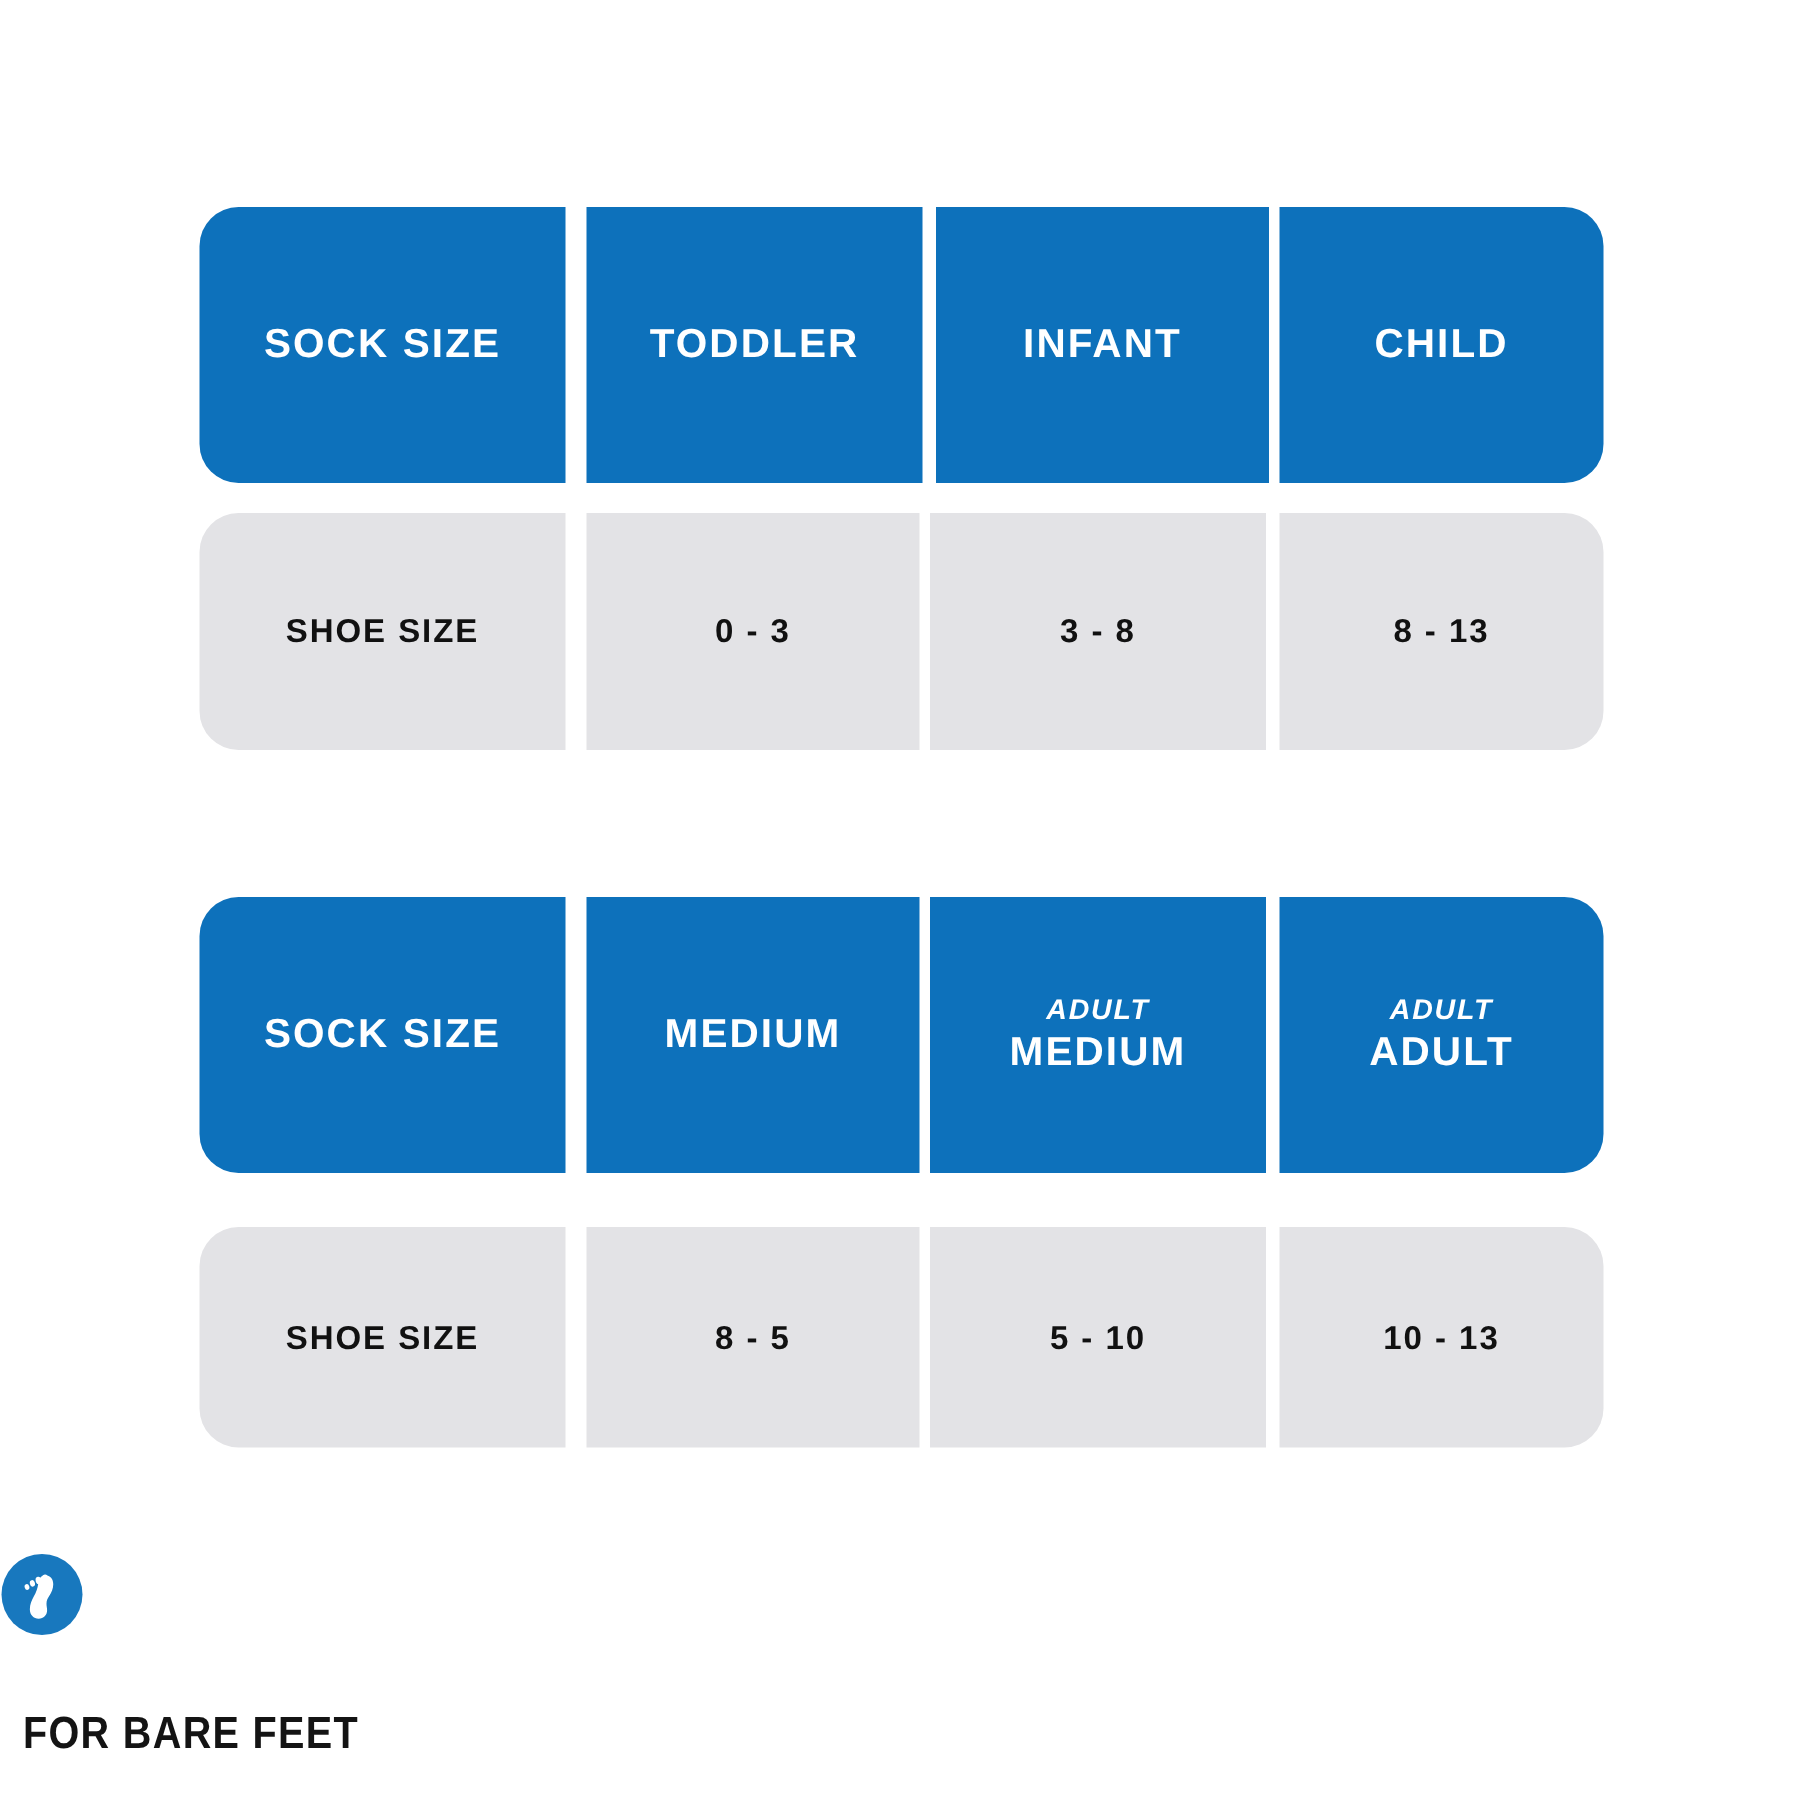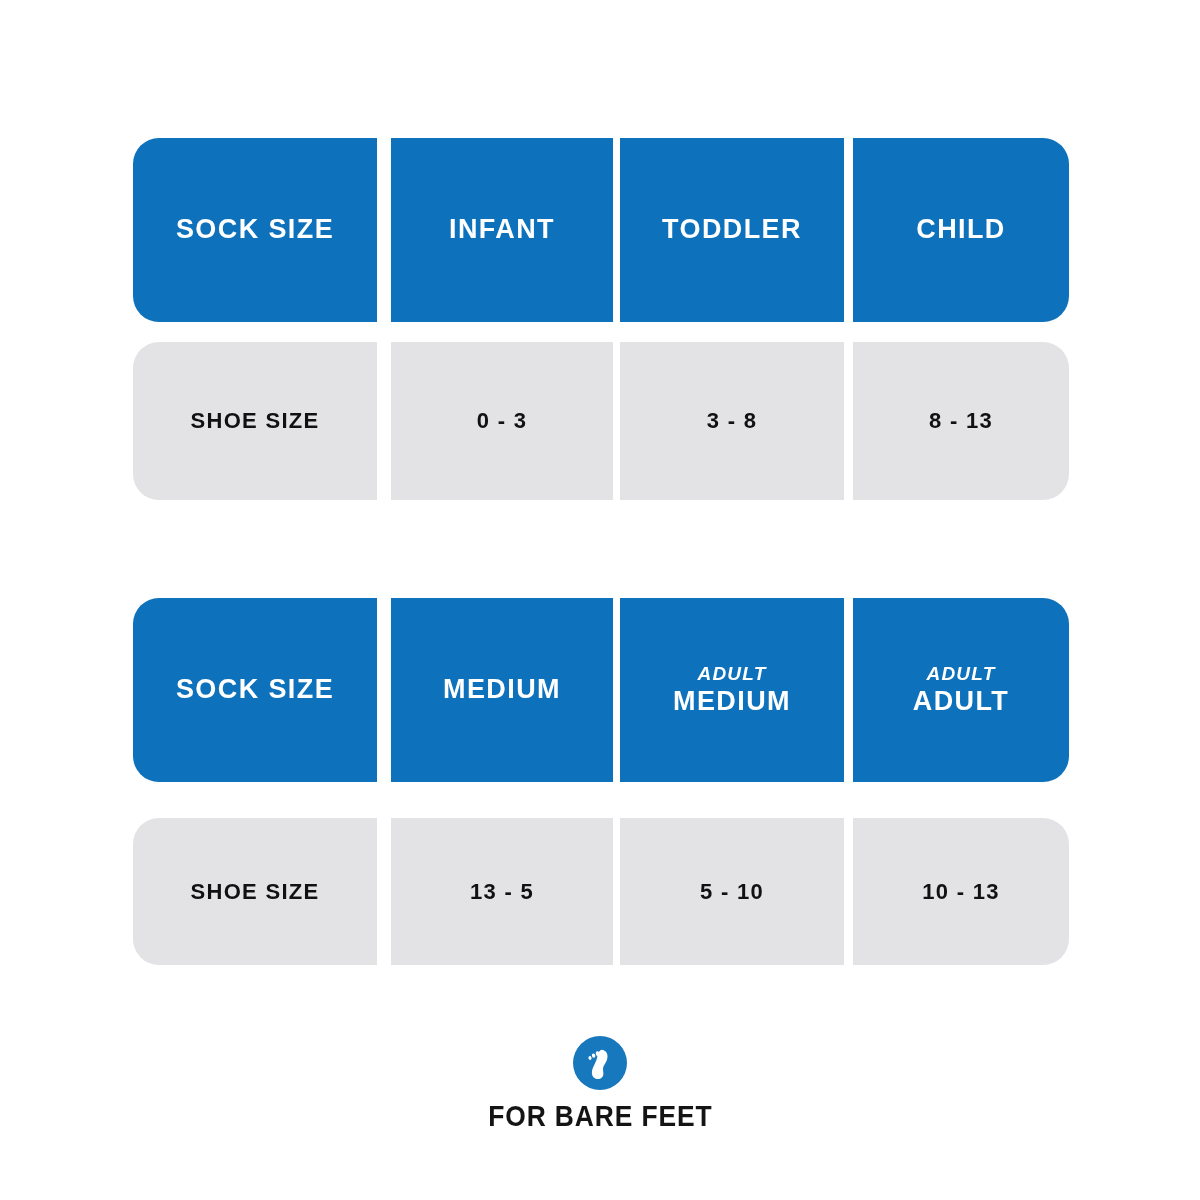--- a/index.html
+++ b/index.html
@@ -103,21 +103,22 @@
   }
 
   
   .logo-block {
     position: absolute;
     left: 0;
     top: 1035px;
     width: 1200px;
     display: flex;
     flex-direction: column;
-    align-items: center;
+    align-items: flex-start;
+    gap: 40px;
   }
 
   .logo-mark {
     width: 56px;
     height: 56px;
     display: block;
   }
 
   .logo-wordmark {
     margin-top: 8px;
@@ -135,25 +136,25 @@
 <body>
 
 <div class="page">
 
   <div class="chart-table" id="table-infant">
 
     <div class="row header-row">
       <div class="cell col-0">
         <span class="header-label">SOCK SIZE</span>
       </div>
+      <div class="cell col-2">
+        <span class="header-label">TODDLER</span>
+      </div>
       <div class="cell col-1">
         <span class="header-label">INFANT</span>
-      </div>
-      <div class="cell col-2">
-        <span class="header-label">TODDLER</span>
       </div>
       <div class="cell col-3">
         <span class="header-label">CHILD</span>
       </div>
     </div>
 
     <div class="spacer-row"></div>
 
     <div class="row data-row">
       <div class="cell col-0">
@@ -191,21 +192,21 @@
       </div>
     </div>
 
     <div class="spacer-row"></div>
 
     <div class="row data-row">
       <div class="cell col-0">
         <span class="data-label">SHOE SIZE</span>
       </div>
       <div class="cell col-1">
-        <span class="data-label">13 - 5</span>
+        <span class="data-label">8 - 5</span>
       </div>
       <div class="cell col-2">
         <span class="data-label">5 - 10</span>
       </div>
       <div class="cell col-3">
         <span class="data-label">10 - 13</span>
       </div>
     </div>
 
   </div>

